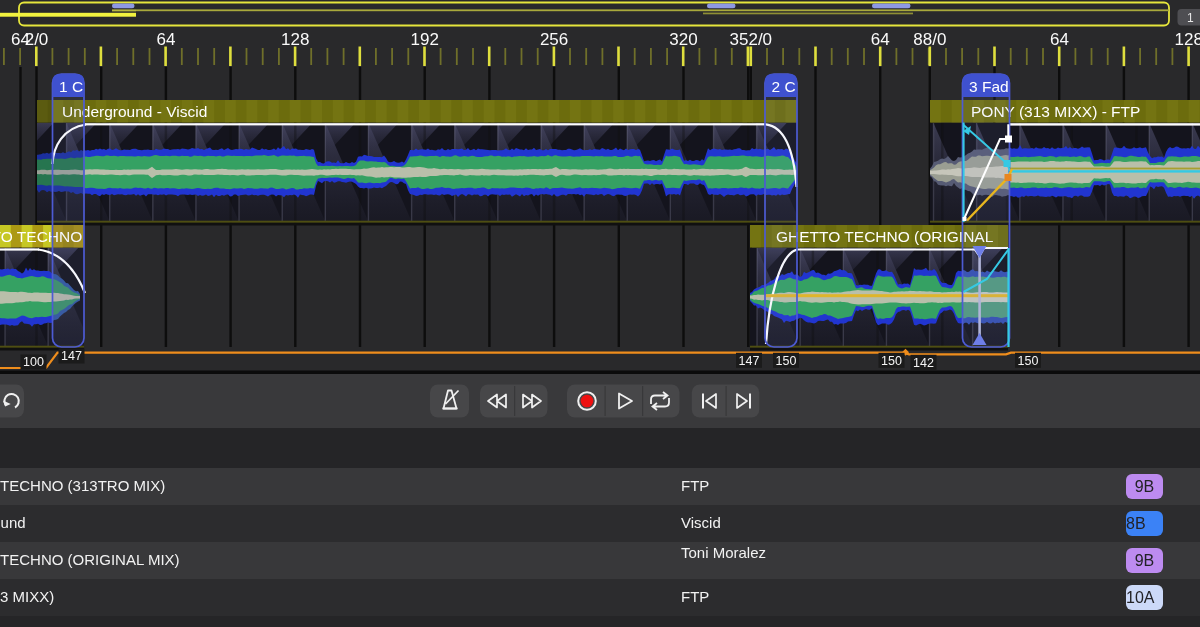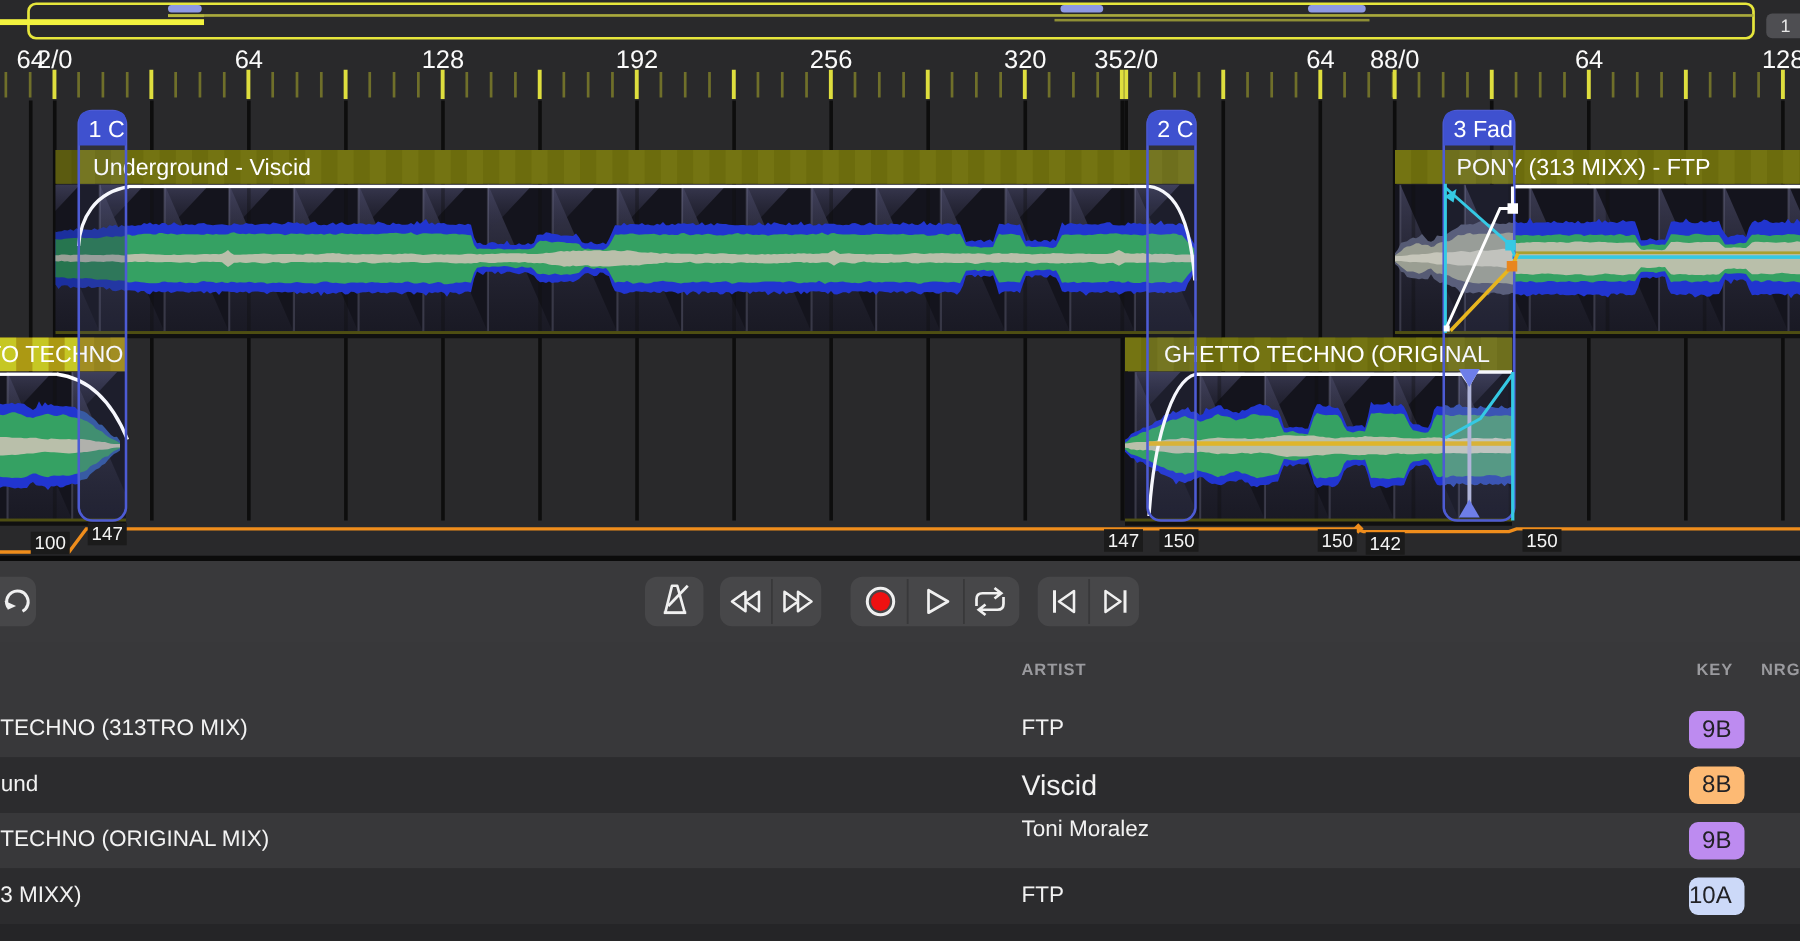--- a/index.html
+++ b/index.html
@@ -503,34 +503,29 @@
       <circle cx="587" cy="27" r="6.3" fill="#ee1111"></circle>
       <path d="M619,19.5 L619,34.5 L632,27 Z" fill="none" stroke="#f0f0f0" stroke-width="1.8" stroke-linejoin="round"></path>
       <path d="M651,30 L651,25.5 Q651,21.5 655,21.5 L666,21.5 M663,18 L667.5,21.5 L663,25" fill="none" stroke="#f0f0f0" stroke-width="1.8"></path>
       <path d="M669,24 L669,28.5 Q669,32.5 665,32.5 L654,32.5 M657,29 L652.5,32.5 L657,36" fill="none" stroke="#f0f0f0" stroke-width="1.8"></path>
       <rect x="702" y="19.5" width="2" height="15" fill="#f0f0f0"></rect>
       <path d="M716,20 L716,34 L706,27 Z" fill="none" stroke="#f0f0f0" stroke-width="1.7" stroke-linejoin="round"></path>
       <rect x="749" y="19.5" width="2" height="15" fill="#f0f0f0"></rect>
       <path d="M737,20 L737,34 L747,27 Z" fill="none" stroke="#f0f0f0" stroke-width="1.7" stroke-linejoin="round"></path>
     </svg>
 <div style="position:absolute;top:428px;left:0;width:1200px;height:199px;background:#252527;overflow:hidden">
-      <div style="position:absolute;top:0;left:0;width:1200px;height:40px;background:#38383a">
-        <span style="position:absolute;left:681px;top:13px;font-size:11px;font-weight:bold;letter-spacing:0.6px;color:#9a9a9e">ARTIST</span>
-        <span style="position:absolute;left:1131px;top:13px;font-size:11px;font-weight:bold;letter-spacing:0.6px;color:#9a9a9e">KEY</span>
-        <span style="position:absolute;left:1174px;top:13px;font-size:11px;font-weight:bold;letter-spacing:0.6px;color:#9a9a9e">NRG</span>
-      </div>
       <div style="position:absolute;top:40px;left:0;width:1200px;height:37px;background:#38383a">
         <span style="position:absolute;left:-66px;top:8.5px;font-size:15px;color:#f2f2f2;white-space:nowrap">GHETTO TECHNO (313TRO MIX)</span>
         <span style="position:absolute;left:681px;top:8.5px;font-size:15px;color:#f2f2f2">FTP</span>
         <div style="position:absolute;left:1126px;top:5.5px;width:37px;height:25px;border-radius:6px;background:#bd8bf0;color:#222226;font-size:16px;text-align:center;line-height:25px">9B</div>
       </div>
       <div style="position:absolute;top:77px;left:0;width:1200px;height:37px;background:#2c2c2e">
         <span style="position:absolute;left:-62px;top:8.5px;font-size:15px;color:#f2f2f2;white-space:nowrap">Underground</span>
-        <span style="position:absolute;left:681px;top:8.5px;font-size:19px;color:#f2f2f2">Viscid</span>
-        <div style="position:absolute;left:1126px;top:5.5px;width:37px;height:25px;border-radius:6px;background:#fdba74;color:#222226;font-size:16px;text-align:center;line-height:25px">8B</div>
+        <span style="position:absolute;left:681px;top:8.5px;font-size:15px;color:#f2f2f2">Viscid</span>
+        <div style="position:absolute;left:1126px;top:5.5px;width:37px;height:25px;border-radius:6px;background:#3b82f6;color:#222226;font-size:16px;line-height:25px">8B</div>
       </div>
       <div style="position:absolute;top:114px;left:0;width:1200px;height:37px;background:#38383a">
         <span style="position:absolute;left:-66px;top:8.5px;font-size:15px;color:#f2f2f2;white-space:nowrap">GHETTO TECHNO (ORIGINAL MIX)</span>
         <span style="position:absolute;left:681px;top:2px;font-size:15px;color:#f2f2f2">Toni Moralez</span>
         <div style="position:absolute;left:1126px;top:5.5px;width:37px;height:25px;border-radius:6px;background:#bd8bf0;color:#222226;font-size:16px;text-align:center;line-height:25px">9B</div>
       </div>
       <div style="position:absolute;top:151px;left:0;width:1200px;height:37px;background:#2c2c2e">
         <span style="position:absolute;left:-68px;top:8.5px;font-size:15px;color:#f2f2f2;white-space:nowrap">PONY (313 MIXX)</span>
         <span style="position:absolute;left:681px;top:8.5px;font-size:15px;color:#f2f2f2">FTP</span>
         <div style="position:absolute;left:1126px;top:5.5px;width:37px;height:25px;border-radius:6px;background:#ccd9f8;color:#222226;font-size:16px;text-align:left;line-height:25px">10A</div>

